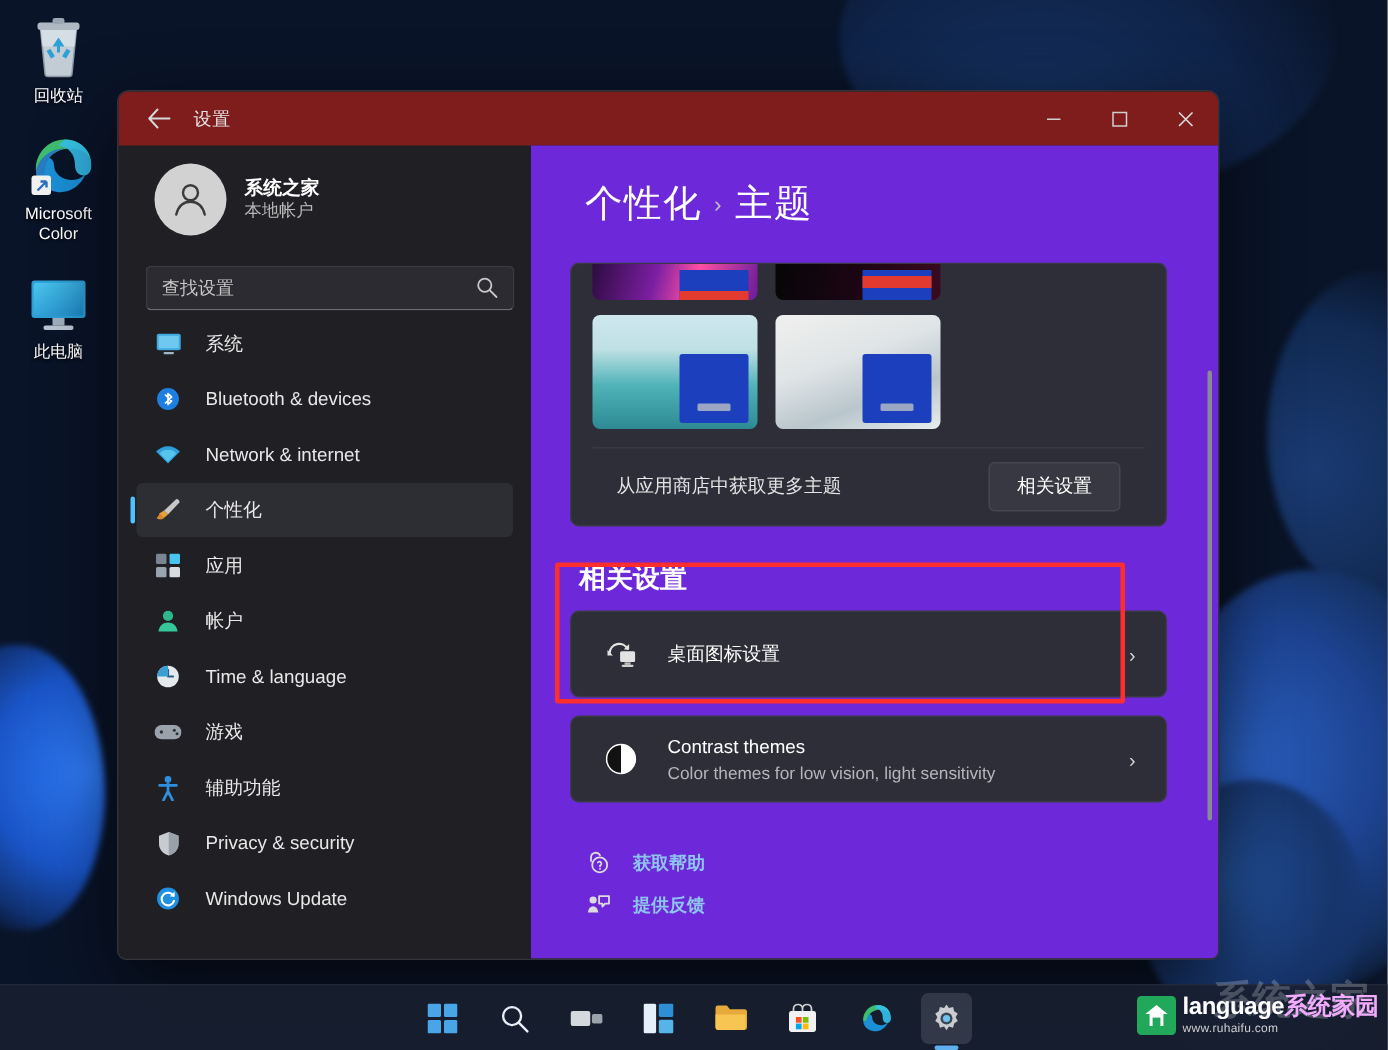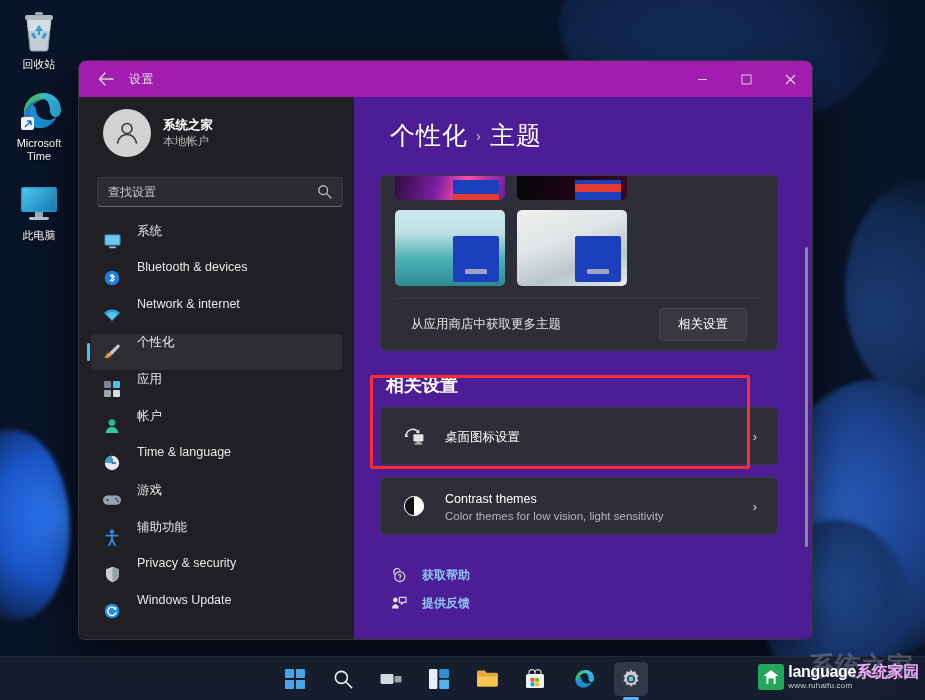--- a/index.html
+++ b/index.html
@@ -80,21 +80,21 @@
     width: 735px; height: 580px;
     background: #1f1f24;
     border-radius: 8px 8px 6px 6px;
     border: 1px solid #33333a;
     box-shadow: 0 18px 48px rgba(0,0,0,.65);
     overflow: hidden;
     display: flex; flex-direction: column;
   }
   #titlebar {
     height: 36px;
-    background: #a21caf;
+    background: #7f1d1d;
     display: flex; align-items: center;
     flex: 0 0 36px;
     position: relative;
   }
   #back-button {
     width: 34px; height: 30px;
     margin-left: 10px;
     display: flex; align-items: center; justify-content: center;
     border-radius: 4px;
     cursor: pointer;
@@ -143,21 +143,21 @@
   #account-name {
     color: #ffffff; font-size: 12.5px; font-weight: bold;
     line-height: 16px;
   }
   #account-type {
     color: #b8b8b8; font-size: 11.5px;
     line-height: 15px; margin-top: 1px;
   }
 
   #search-wrap {
-    margin: 8px 2px 16px 6px;
+    margin: 8px 2px 4px 6px;
     position: relative;
   }
   #search-input {
     width: 246px; height: 30px;
     background: #2b2b31;
     border: 1px solid #3b3b42;
     border-bottom: 1px solid #6b6b74;
     border-radius: 4px;
     color: #d8d8d8;
     font-size: 12px;
@@ -165,21 +165,21 @@
     font-family: "Liberation Sans", sans-serif;
     outline: none;
   }
   #search-input::placeholder { color: #c8c8c8; }
   #search-icon {
     position: absolute; right: 8px; top: 7px;
     pointer-events: none;
   }
 
   .nav-item {
-    display: flex; 
+    display: flex; align-items: center;
     height: 36px;
     padding-left: 10px;
     margin-bottom: 1px;
     border-radius: 4px;
     cursor: pointer;
     position: relative;
   }
   .nav-item.active { background: #2d2d34; }
   .nav-item.active::before {
     content: "";
@@ -196,21 +196,21 @@
   }
   .nav-label {
     color: #e8e8e8;
     font-size: 12.5px;
   }
 
   
   #content {
     flex: 1;
     position: relative;
-    background: #4c1d95;
+    background: #6d28d9;
     overflow: hidden;
     padding: 0 0 0 10px;
     min-width: 0;
   }
   #page-title {
     color: #ffffff;
     font-size: 25px;
     padding: 22px 0 14px 26px;
     letter-spacing: 1px;
   }
@@ -465,21 +465,21 @@
       <div class="glyph">
         <svg width="44" height="44" viewBox="0 0 44 44">
           <path d="M40 27 c-3 8 -11 13 -19 12 -8 -1 -14 -7 -14 -14 0 -5 3 -9 7 -9 3 0 5 2 5 5 0 6 6 10 12 10 4 0 7 -2 9 -4 Z" fill="#1b8fd6"></path>
           <path d="M7 25 c-1 -11 8 -21 19 -21 9 0 15 5 17 12 -3 -4 -8 -6 -13 -6 -10 0 -18 7 -19 15 Z" fill="#3fbd6f"></path>
           <path d="M26 4 c11 0 18 8 18 17 0 4 -2 7 -5 7 -4 0 -6 -3 -6 -7 0 -7 -4 -12 -11 -13 Z" fill="#35c1f1" opacity=".9"></path>
           <path d="M7 25 c2 -9 10 -15 19 -15 -8 2 -13 8 -13 14 0 3 -2 5 -4 5 -1 0 -2 -2 -2 -4 Z" fill="#2a7bc0"></path>
           <rect x="4" y="28" width="13" height="13" rx="2" fill="#f2f2f2"></rect>
           <path d="M8 38 l6 -6 M14 32 h-4 M14 32 v4" stroke="#2b6fbf" stroke-width="1.6" fill="none"></path>
         </svg>
       </div>
-      <div class="label"><span>Microsoft</span><br><span>Time</span></div>
+      <div class="label"><span>Microsoft</span><br><span>Color</span></div>
     </div>
 
     <div class="desk-icon">
       <div class="glyph">
         <svg width="42" height="38" viewBox="0 0 42 38">
           <rect x="3" y="3" width="36" height="25" rx="2" fill="#2b9fd6"></rect>
           <rect x="4.5" y="4.5" width="33" height="22" rx="1.5" fill="url(#pcg)"></rect>
           <defs>
             <linearGradient id="pcg" x1="0" y1="0" x2="1" y2="1">
               <stop offset="0" stop-color="#4cc6ee"></stop>

